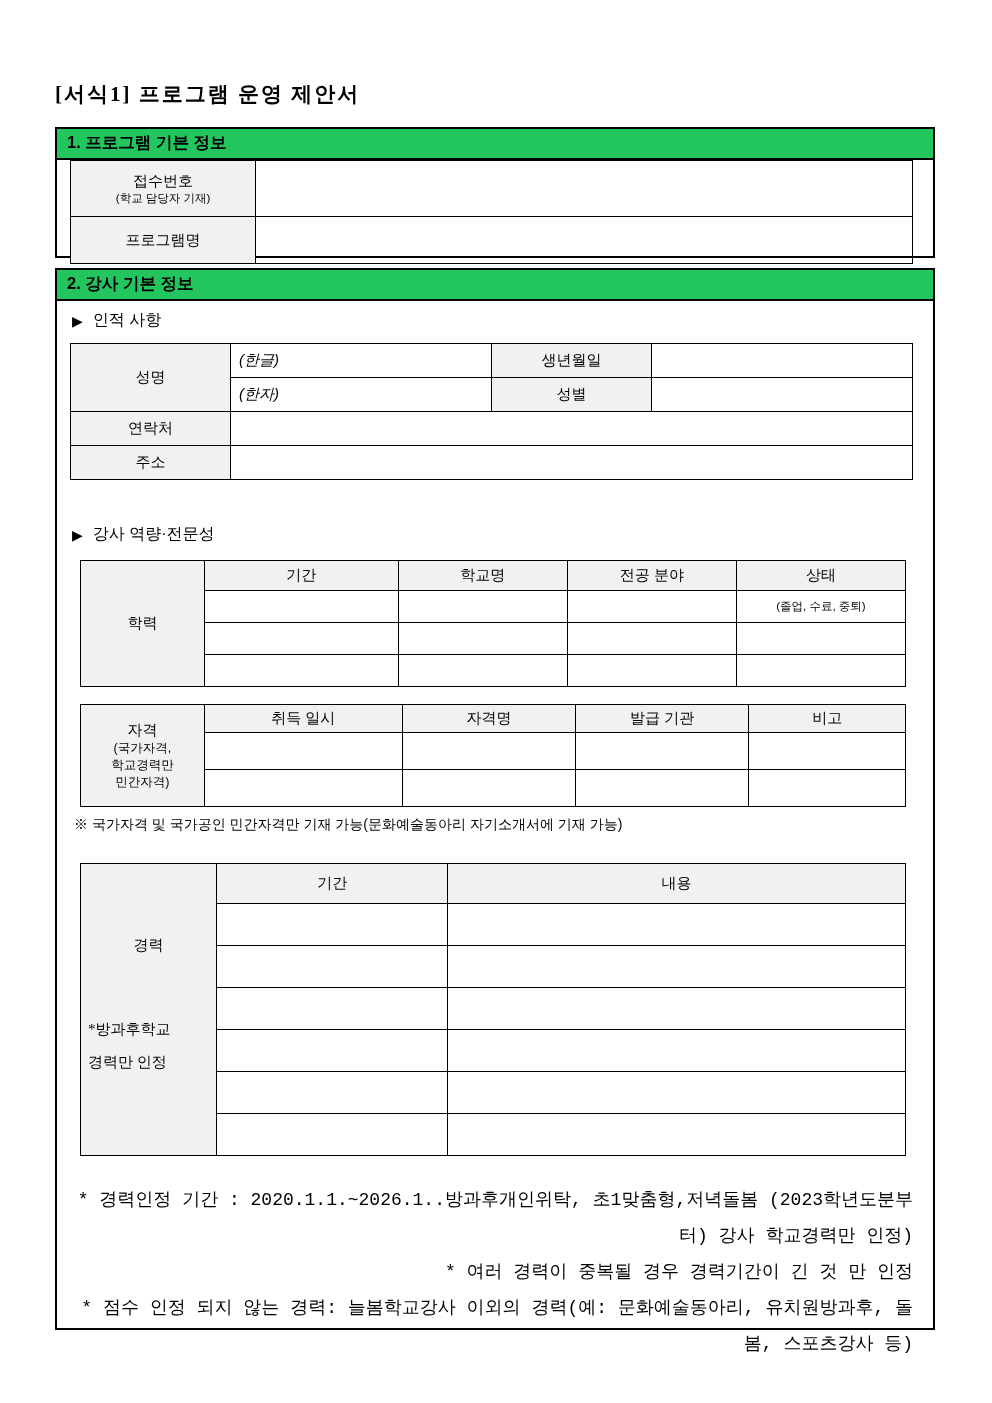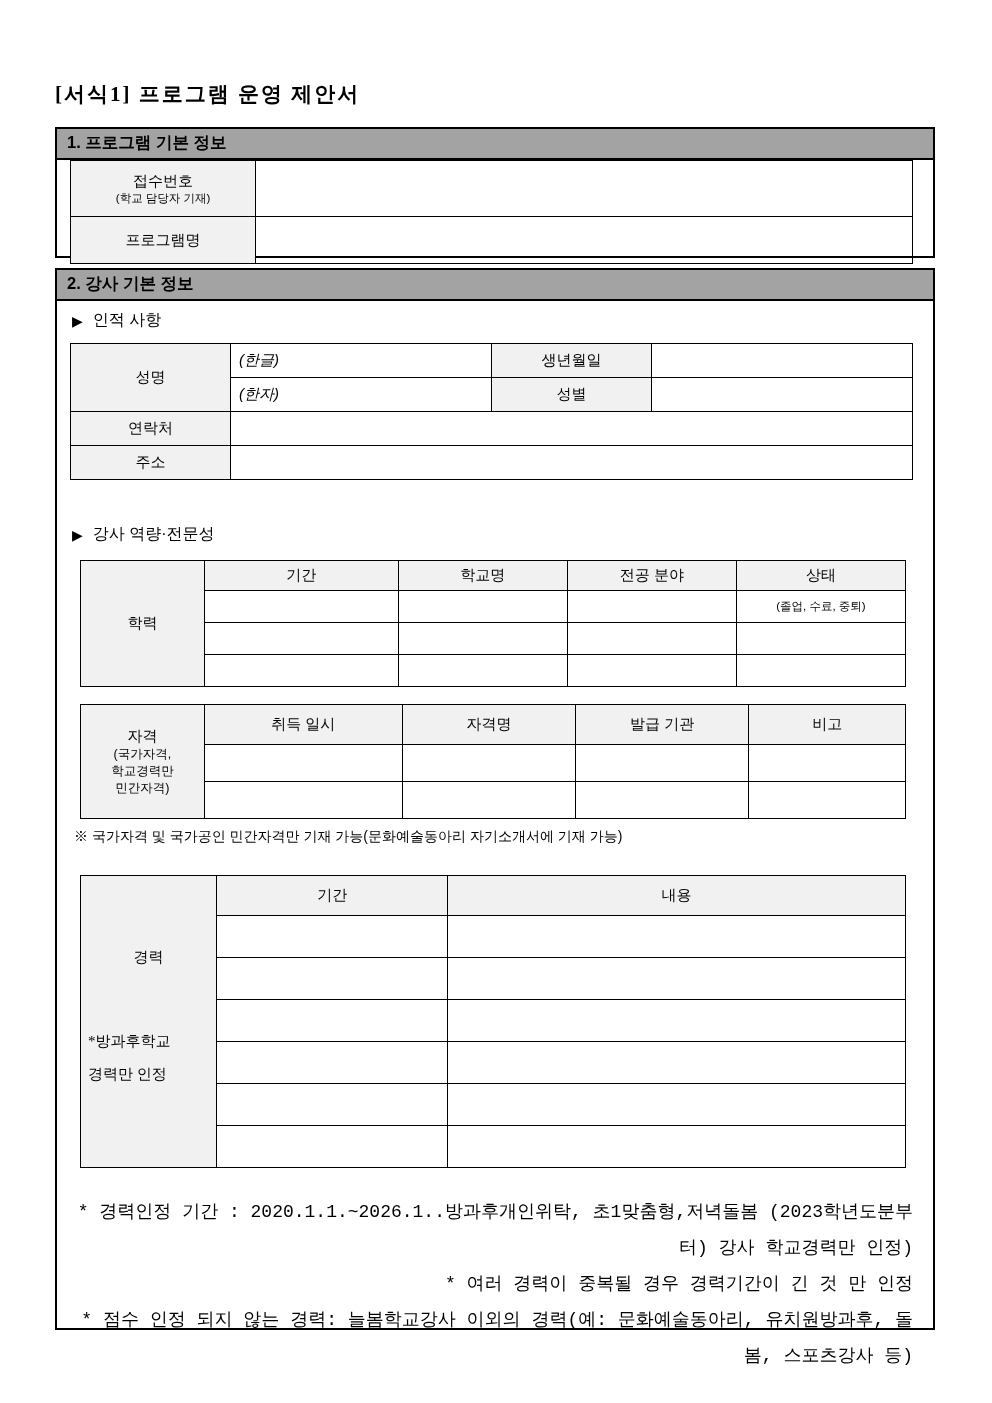--- a/index.html
+++ b/index.html
@@ -13,21 +13,21 @@
     font-family:"Liberation Serif", serif;
     font-size:21px; font-weight:700; letter-spacing:2px;
   }
   .box {
     position:absolute; left:55px; width:880px;
     border:2px solid #000; box-sizing:border-box; background:#fff;
   }
   #box1 { top:127px; height:131px; }
   #box2 { top:268px; height:1062px; }
   .box-header {
-    background:#a3a3a3; border-bottom:2px solid #000;
+    background:#22c55e; border-bottom:2px solid #000;
     font-weight:700; font-size:16.5px; padding:3px 0 4px 10px;
   }
   table { border-collapse:collapse; table-layout:fixed; }
   td, th { border:1px solid #000; font-size:15px; font-weight:400; text-align:center; vertical-align:middle; padding:0; overflow:hidden; }
   .lbl { background:#f1f1f1; }
   .small { font-size:11.5px; }
   .left-cell { text-align:left; padding-left:8px;font-style:italic; }
 
   
   #box1 table { margin-left:13px; width:calc(100% - 33px); }
@@ -41,21 +41,21 @@
   .tri { font-size:14px; }
 
   #personal-table { width:100%; margin-top:12px; }
   #personal-table tr { height:34px; }
 
   .inner-tbl { margin-left:10px; width:calc(100% - 17px); }
   #edu-table { margin-top:15px; }
   #edu-table tr.hd { height:30px; }
   #edu-table tr.dr { height:32px; }
   #qual-table { margin-top:17px; }
-  #qual-table tr.hd { height:40px; }
+  #qual-table tr.hd { height:28px; }
   #qual-table tr.dr { height:37px; }
   .qual-lbl-main { font-size:15px; }
   .qual-lbl-sub { font-size:12.5px; line-height:17px; }
 
   .star-note { font-size:14px; margin:9px 0 0 4px; }
 
   #career-table { margin-top:29px; }
   #career-table tr.hd { height:40px; }
   #career-table tr.dr { height:42px; }
   .career-cell { vertical-align:top; }

